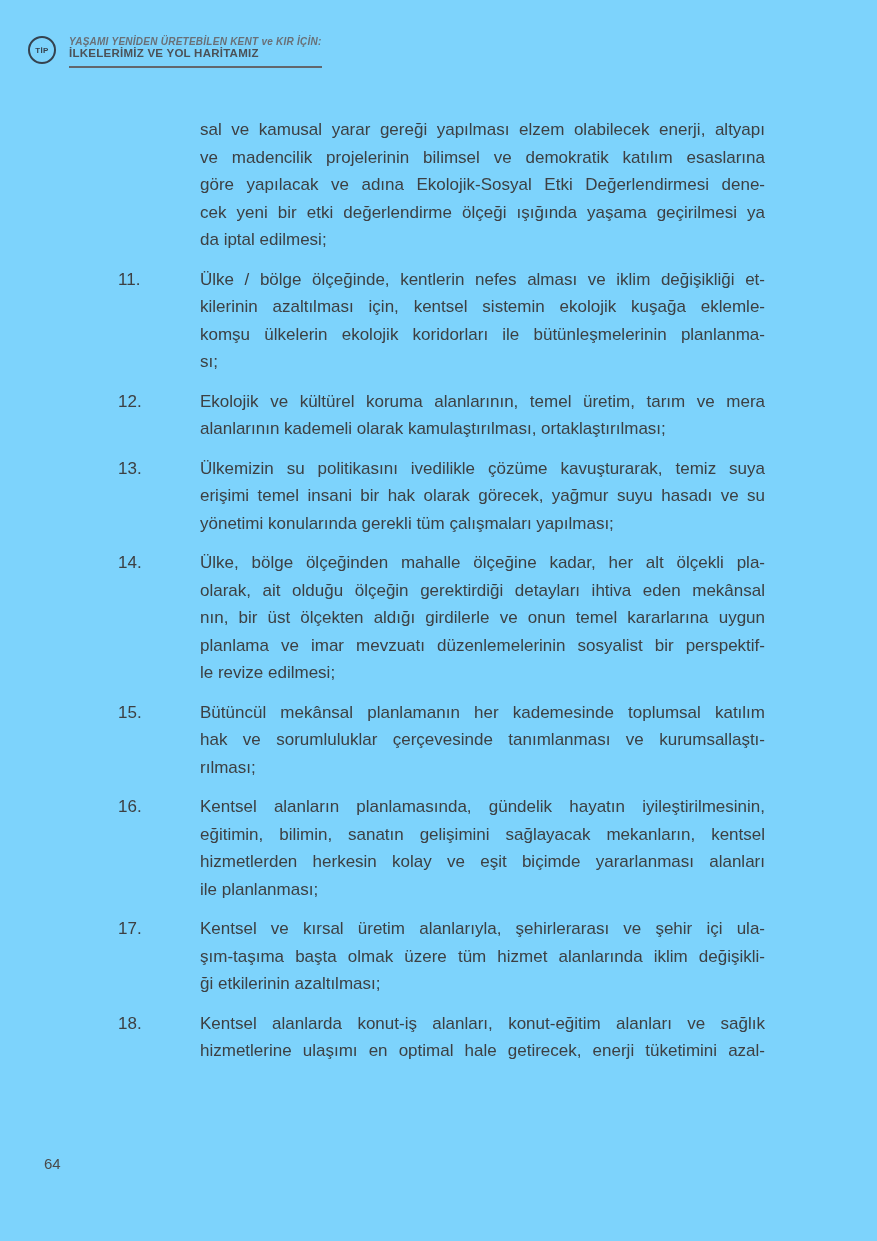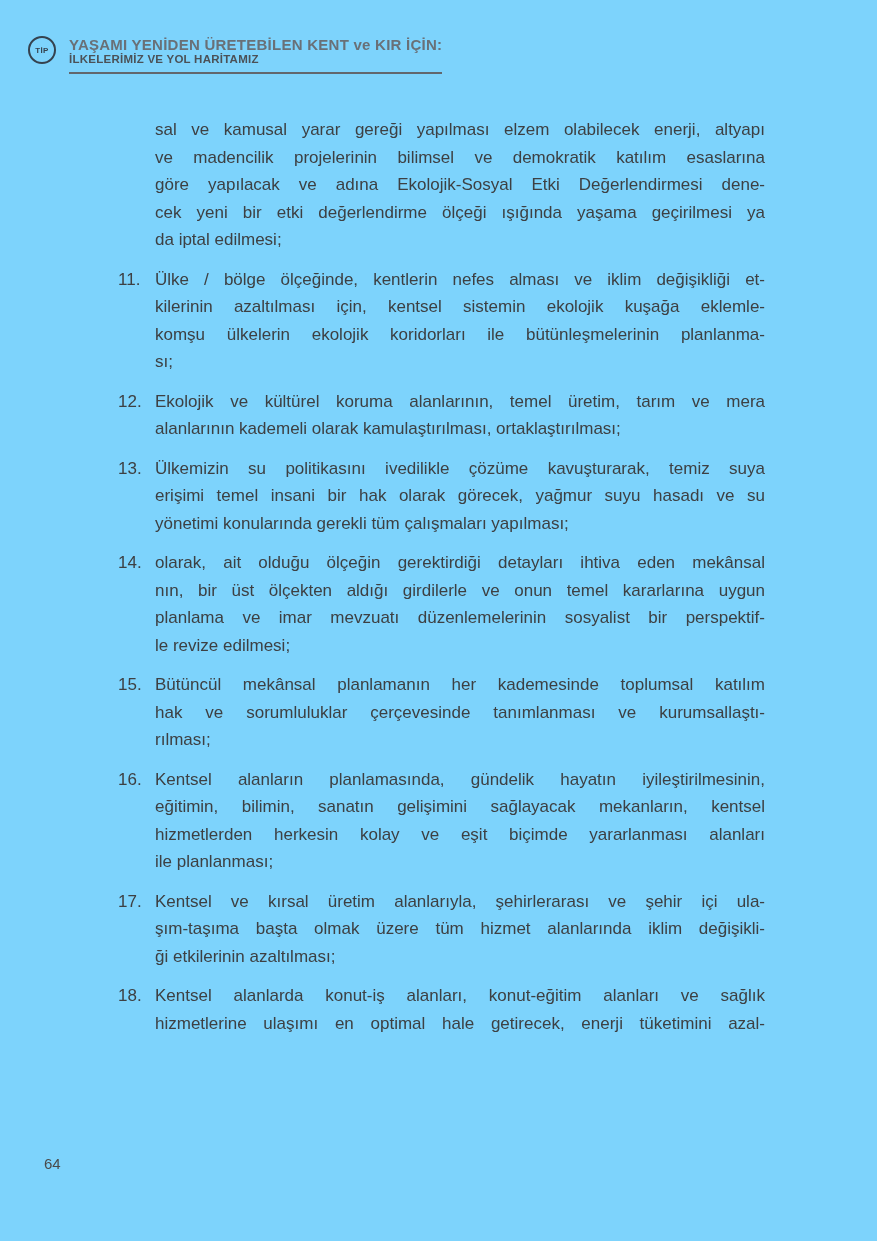--- a/index.html
+++ b/index.html
@@ -35,44 +35,45 @@
     font-weight: bold;
     color: #35424f;
     letter-spacing: 0.3px;
     flex: none;
   }
   .header-text {
     padding-bottom: 7px;
     border-bottom: 2px solid #62676d;
   }
   .header-line1 {
-    font-size: 15px;
+    font-size: 10px;
     font-weight: 600;
     color: #697077;
     letter-spacing: 0.25px;
+    font-style: italic;
   }
   .header-line2 {
     font-size: 11.5px;
     font-weight: 800;
     color: #4b5157;
     letter-spacing: 0.25px;
     margin-top: 0;
   }
 
   
   .body-text {
     position: absolute;
     top: 116px;
     left: 118px;
     width: 647px;
     font-size: 17px;
     line-height: 27.5px;
     color: #3d4043;
   }
-  .item { display: flex; margin-bottom: 12px; }
+  .item { display: flex; margin-bottom: 12px; gap: 45px; }
   .num { width: 37px; flex: none; }
   .lines { flex: 1; min-width: 0; }
   .line {
     text-align: justify;
     text-align-last: justify;
   }
   .line.last { text-align-last: left; }
   .line.last.just { text-align-last: justify; }
 
   
@@ -130,20 +131,21 @@
         <div class="num">13.</div>
         <div class="lines">
           <div class="line">Ülkemizin su politikasını ivedilikle çözüme kavuşturarak, temiz suya</div>
           <div class="line">erişimi temel insani bir hak olarak görecek, yağmur suyu hasadı ve su</div>
           <div class="line last">yönetimi konularında gerekli tüm çalışmaları yapılması;</div>
         </div>
       </div>
       <div class="item">
         <div class="num">14.</div>
         <div class="lines">
+          <div class="line">Ülke, bölge ölçeğinden mahalle ölçeğine kadar, her alt ölçekli pla-</div>
           <div class="line">olarak, ait olduğu ölçeğin gerektirdiği detayları ihtiva eden mekânsal</div>
           <div class="line">nın, bir üst ölçekten aldığı girdilerle ve onun temel kararlarına uygun</div>
           <div class="line">planlama ve imar mevzuatı düzenlemelerinin sosyalist bir perspektif-</div>
           <div class="line last">le revize edilmesi;</div>
         </div>
       </div>
       <div class="item">
         <div class="num">15.</div>
         <div class="lines">
           <div class="line">Bütüncül mekânsal planlamanın her kademesinde toplumsal katılım</div>

